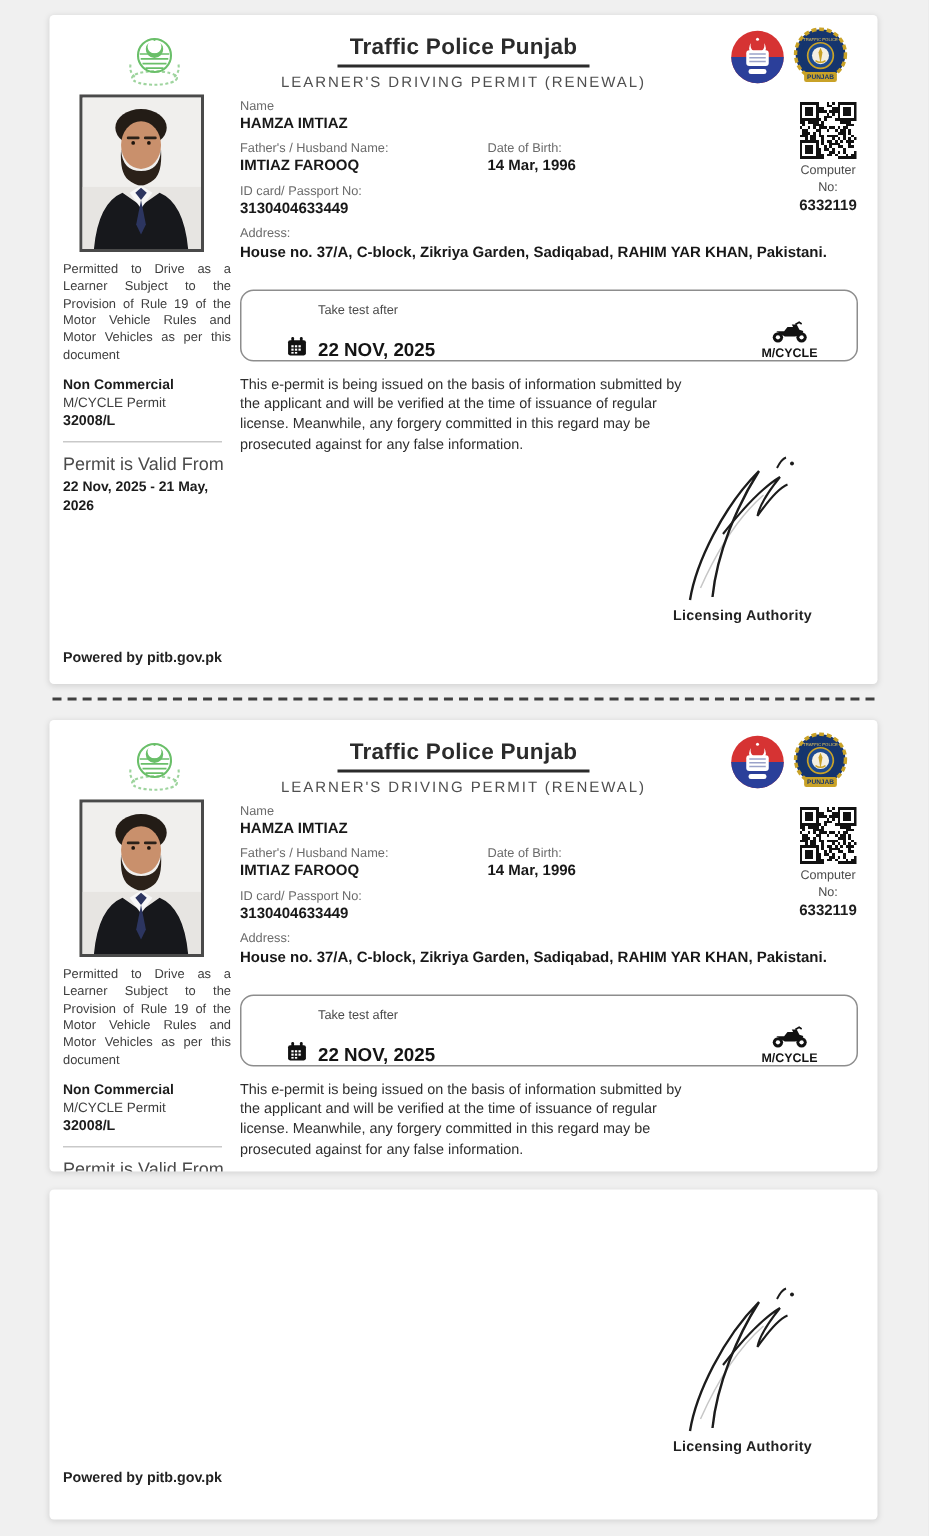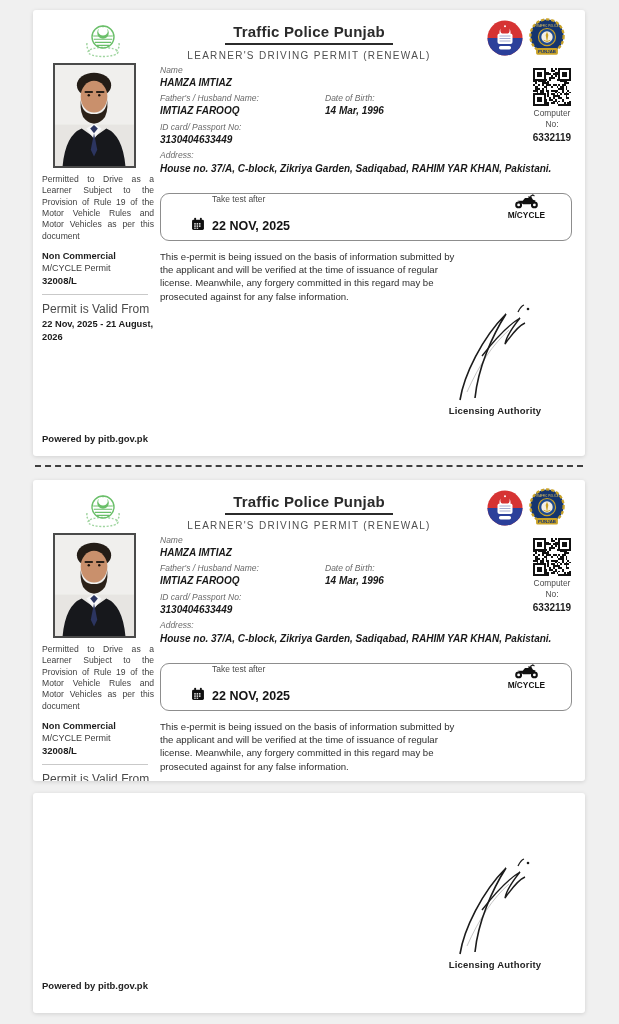--- a/index.html
+++ b/index.html
@@ -33,41 +33,41 @@
   .left-col { position:absolute; left:9px; top:164px; width:112px; }
   .permitted { font-size:8.6px; color:#3e3e3e; text-align:justify; line-height:1.32; }
   .category  { margin-top:9px; font-weight:bold; font-size:9.3px; color:#1c1c1c; }
   .ptype     { font-size:9px; color:#3e3e3e; margin-top:2px; }
   .pno       { font-weight:bold; font-size:9.5px; margin-top:2px; color:#1c1c1c; }
   .lc-div    { border-top:1px solid #c9c9c9; margin:8px 0 7px; width:106px; }
   .valid-lbl { font-size:12px; color:#4a4a4a; }
   .valid-rng { font-weight:bold; font-size:9.3px; margin-top:2px; line-height:1.35; color:#1c1c1c; }
 
   
-  .fld { position:absolute;font-style:italic; }
+  .fld { position:absolute; }
   .lbl { font-size:8.5px; color:#6a6a6a; }
   .val { font-size:10px; font-weight:bold; color:#181818; margin-top:1.5px; }
   .f-name   { left:127px; top:55px; }
   .f-father { left:127px; top:83px; }
   .f-dob    { left:292px; top:83px; }
   .f-id     { left:127px; top:112px; }
   .f-addr   { left:127px; top:140px; width:392px; }
   .f-addr .val { line-height:1.35; }
 
   
   .qr-col { position:absolute; left:488px; top:58px; width:62px; text-align:center; }
   .qr { width:38px; height:38px; margin:0 auto; }
   .comp-lbl { font-size:8.4px; color:#4c4c4c; line-height:1.35; margin-top:2px; }
   .comp-lbl span { display:block; }
   .comp-no  { font-size:10px; font-weight:bold; margin-top:1px; color:#1c1c1c; }
 
   
   .test-box { position:absolute; left:127px; top:183px; width:412px; height:48px;
               border:1.3px solid #8d8d8d; border-radius:9px; display:flex;
-              align-items:flex-start; justify-content:space-between; padding:0 26px 0 30px; }
+              align-items:flex-end; justify-content:space-between; padding:0 26px 0 30px; }
   .tb-left { display:flex; gap:7px; align-items:flex-end; }
   .tb-cal  { width:14px; height:14px; margin-bottom:2px; }
   .tb-lbl  { font-size:8.5px; color:#4a4a4a; }
   .tb-date { font-size:12.5px; font-weight:bold; color:#141414; margin-top:15px; }
   .tb-right { text-align:center;margin-left:32px; }
   .tb-moto { width:27px; height:15px; display:block; margin:0 auto; }
   .tb-veh  { font-size:8.3px; font-weight:bold; color:#141414; margin-top:1px; }
 
   .disclaimer { position:absolute; left:127px; top:240px; width:308px;
                 font-size:9.6px; color:#2e2e2e; line-height:1.38; }
@@ -144,21 +144,21 @@
       </svg>
     </div>
 
     <div class="left-col">
       <div class="permitted">Permitted to Drive as a Learner Subject to the Provision of Rule 19 of the Motor Vehicle Rules and Motor Vehicles as per this document</div>
       <div class="category">Non Commercial</div>
       <div class="ptype">M/CYCLE Permit</div>
       <div class="pno">32008/L</div>
       <div class="lc-div"></div>
       <div class="valid-lbl">Permit is Valid From</div>
-      <div class="valid-rng">22 Nov, 2025 - 21 August, 2026</div>
+      <div class="valid-rng">22 Nov, 2025 - 21 May, 2026</div>
     </div>
 
     <div class="fld f-name">
       <div class="lbl">Name</div>
       <div class="val">HAMZA IMTIAZ</div>
     </div>
     <div class="fld f-father">
       <div class="lbl">Father's / Husband Name:</div>
       <div class="val">IMTIAZ FAROOQ</div>
     </div>

